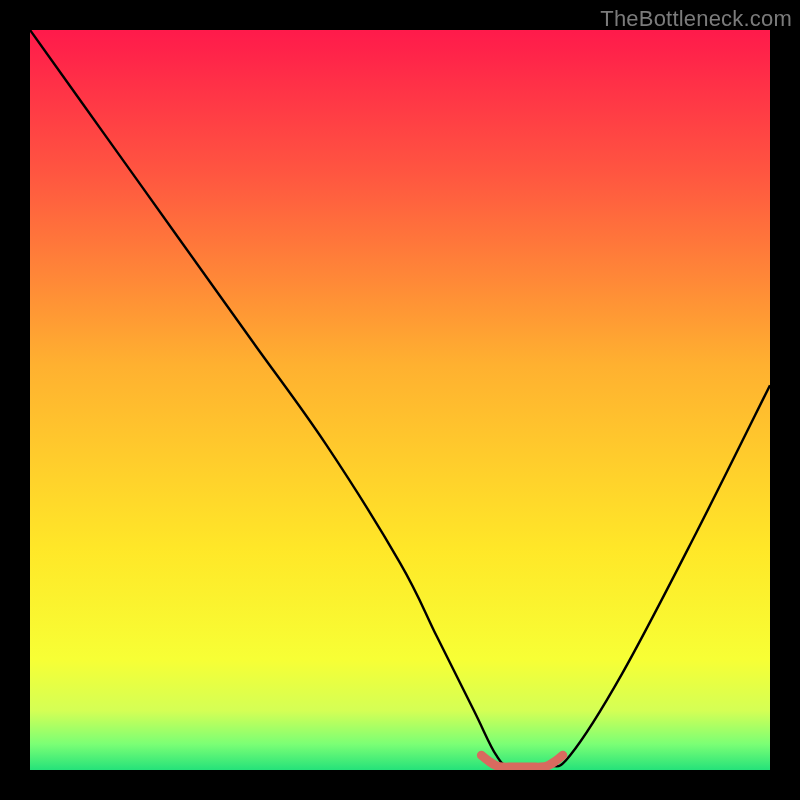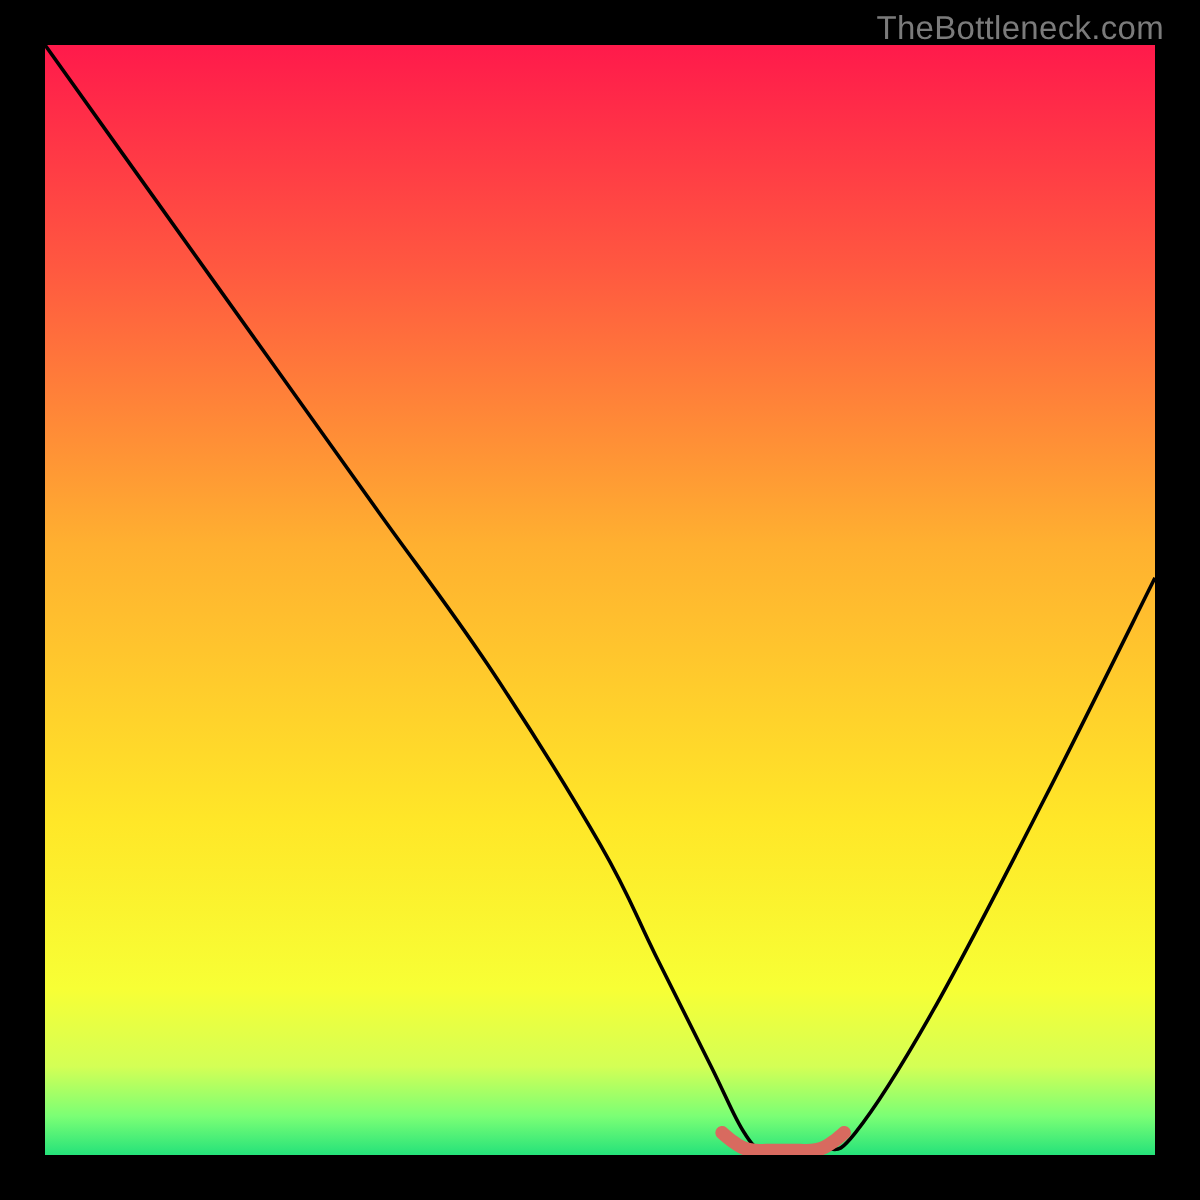--- a/index.html
+++ b/index.html
@@ -29,21 +29,21 @@
   .gradient-bg {
     position: absolute;
     left: 0;
     top: 0;
     width: 100%;
     height: 100%;
   }
   .watermark {
     position: absolute;
     top: 6px;
-    right: 24px;
+    right: 8px;
     font-family: Arial, Helvetica, sans-serif;
     font-size: 22px;
     color: #7b7b7b;
     font-weight: 500;
     letter-spacing: 0.2px;
   }
   svg.curve {
     position: absolute;
     left: 0;
     top: 0;

